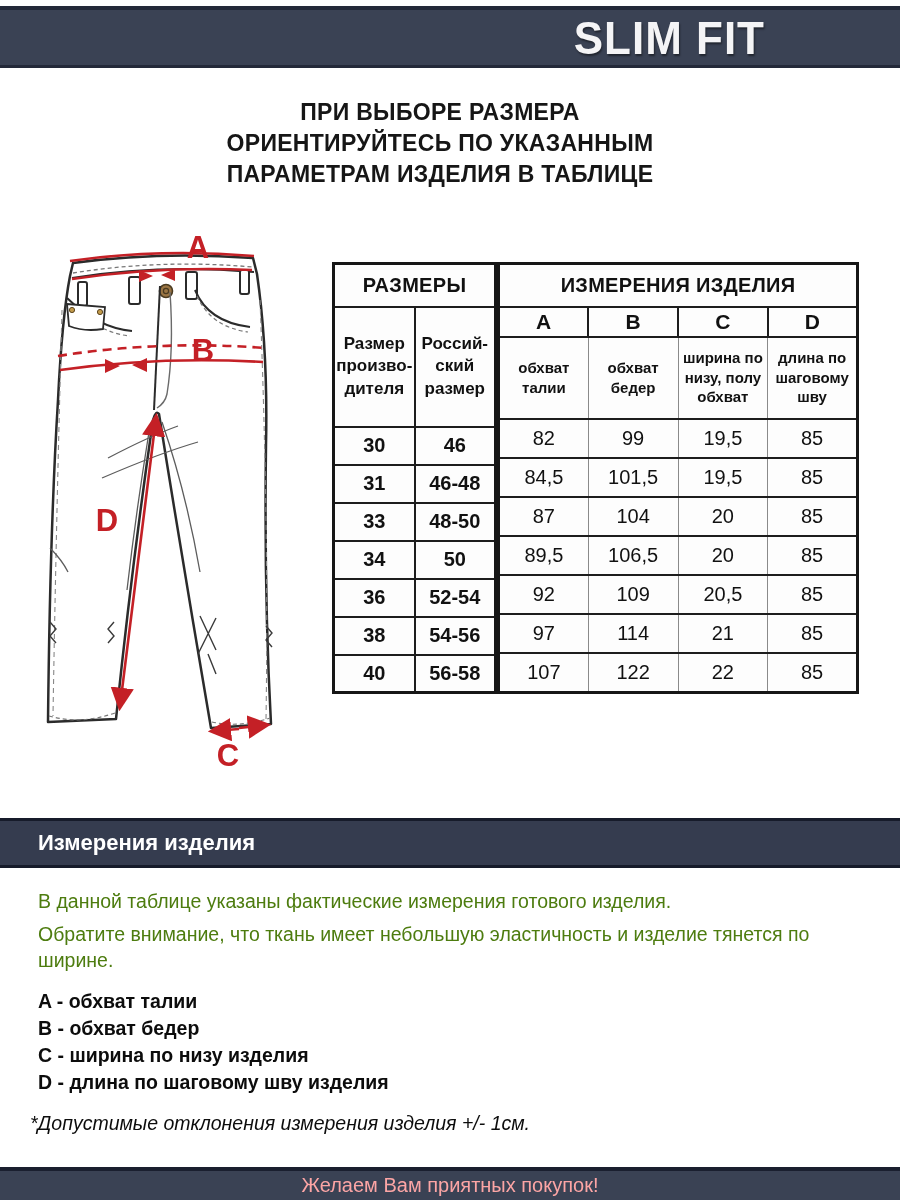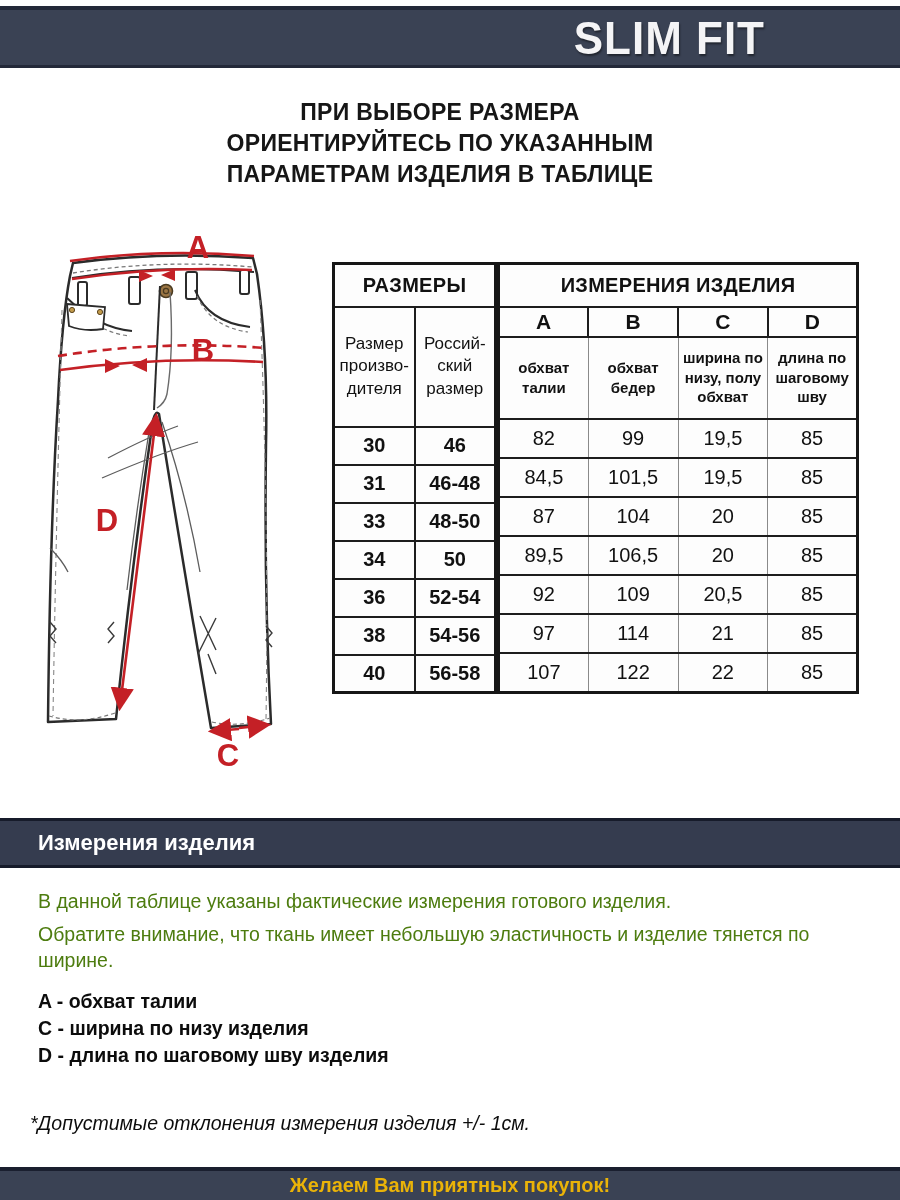--- a/index.html
+++ b/index.html
@@ -39,21 +39,21 @@
   .t-right { width:362px; border:3px solid #161616; }
   .t-left th, .t-left td { border:2px solid #1d1d1d; text-align:center; vertical-align:middle; }
   .t-right th, .t-right td { border-top:2px solid #1d1d1d; border-bottom:2px solid #1d1d1d; text-align:center; vertical-align:middle; }
   .t-right th.letter { border-left:2px solid #1d1d1d; border-right:2px solid #1d1d1d; }
   .t-right td, .t-right th.desc { border-left:1px solid #8a8a8a; border-right:1px solid #8a8a8a; }
   tr.grp-row   { height:43px; }
   tr.letter-row{ height:30px; }
   tr.desc-row  { height:82px;padding-left:24px; }
   tr.data-row  { height:38px; }
   th.grp   { font-size:20px; font-weight:bold; letter-spacing:0.3px; }
-  th.sub   { font-size:17px; font-weight:normal; line-height:1.3; white-space:pre-line; height:120px; }
+  th.sub   { font-size:17px; font-weight:bold; line-height:1.3; white-space:pre-line; height:120px; }
   th.letter{ font-size:21px; font-weight:bold; }
   th.desc  { font-size:15px; font-weight:bold; line-height:1.3; white-space:pre-line; }
   .t-left  td { font-size:20px; font-weight:bold; }
   .t-right td { font-size:20px; font-weight:normal; }
   
   .band {
     position:absolute; top:818px; left:0; width:900px; height:50px;
     background:#353c4f; border-top:3px solid #161b2a; border-bottom:3px solid #161b2a;
     display:flex; align-items:center; padding-left:38px;
   }
@@ -64,21 +64,21 @@
   
   .legend { position:absolute; top:988px; left:38px; font-size:19.5px; font-weight:bold; line-height:27px; color:#0c0c0c; }
   
   .note { position:absolute; top:1112px; left:30px; font-size:19.5px; font-style:italic; color:#0c0c0c; }
   
   .footer {
     position:absolute; top:1167px; left:0; width:900px; height:33px;
     background:#3a4254; border-top:4px solid #1a1f2f;
     display:flex; align-items:center; justify-content:center;
   }
-  .footer .footer-msg { color:#eab308; font-size:20px; font-weight:bold; }
+  .footer .footer-msg { color:#fca5a5; font-size:20px; font-weight:normal; }
 </style>
 </head>
 <body>
 
 <div class="page">
 
   <div class="topbar">
     <span class="brand">SLIM FIT</span>
   </div>
 
@@ -296,20 +296,21 @@
     <span class="band-title">Измерения изделия</span>
   </div>
 
   <div class="descr">
     <p>В данной таблице указаны фактические измерения готового изделия.</p>
     <p>Обратите внимание, что ткань имеет небольшую эластичность и изделие тянется по ширине.</p>
   </div>
 
   <div class="legend">
     <div>A - обхват талии</div>
+    <div>B - обхват бедер</div>
     <div>C - ширина по низу изделия</div>
     <div>D - длина по шаговому шву изделия</div>
   </div>
 
   <div class="note">*Допустимые отклонения измерения изделия +/- 1см.</div>
 
   <div class="footer">
     <span class="footer-msg">Желаем Вам приятных покупок!</span>
   </div>
 

